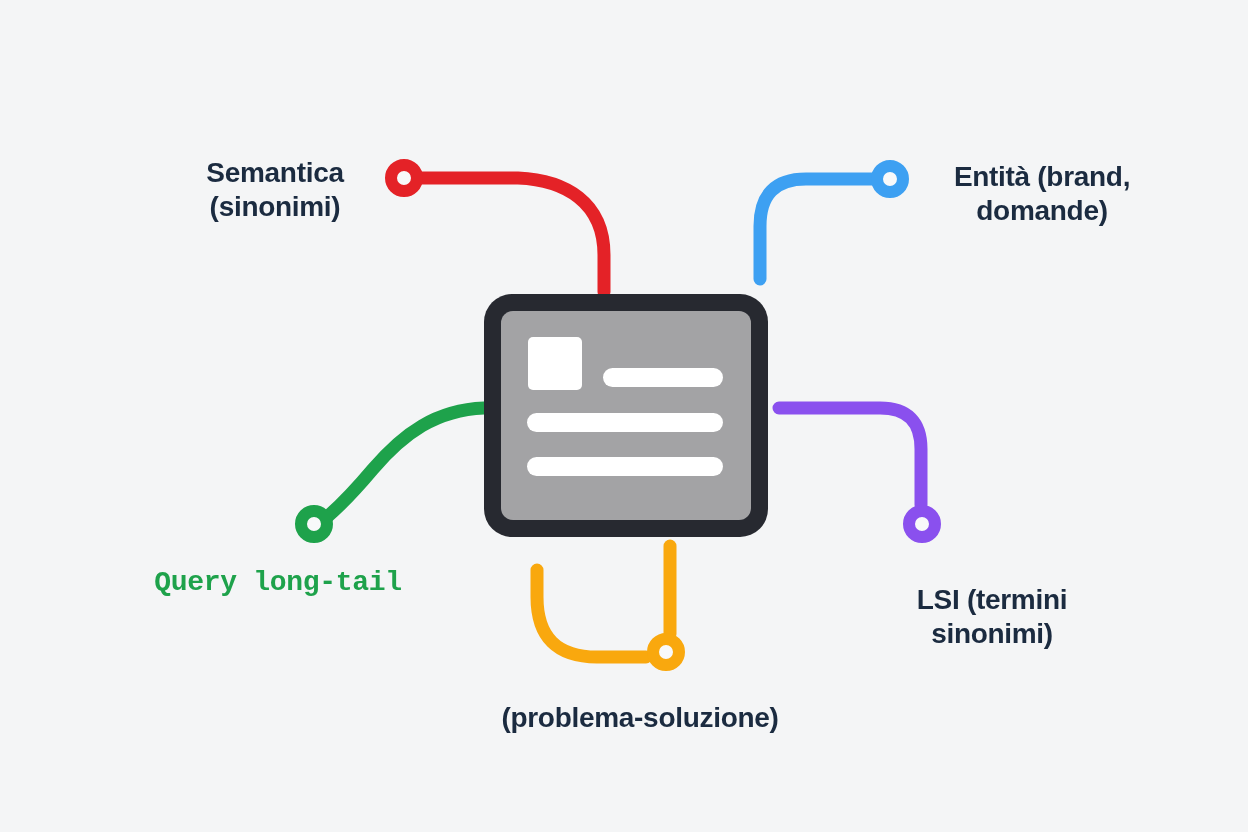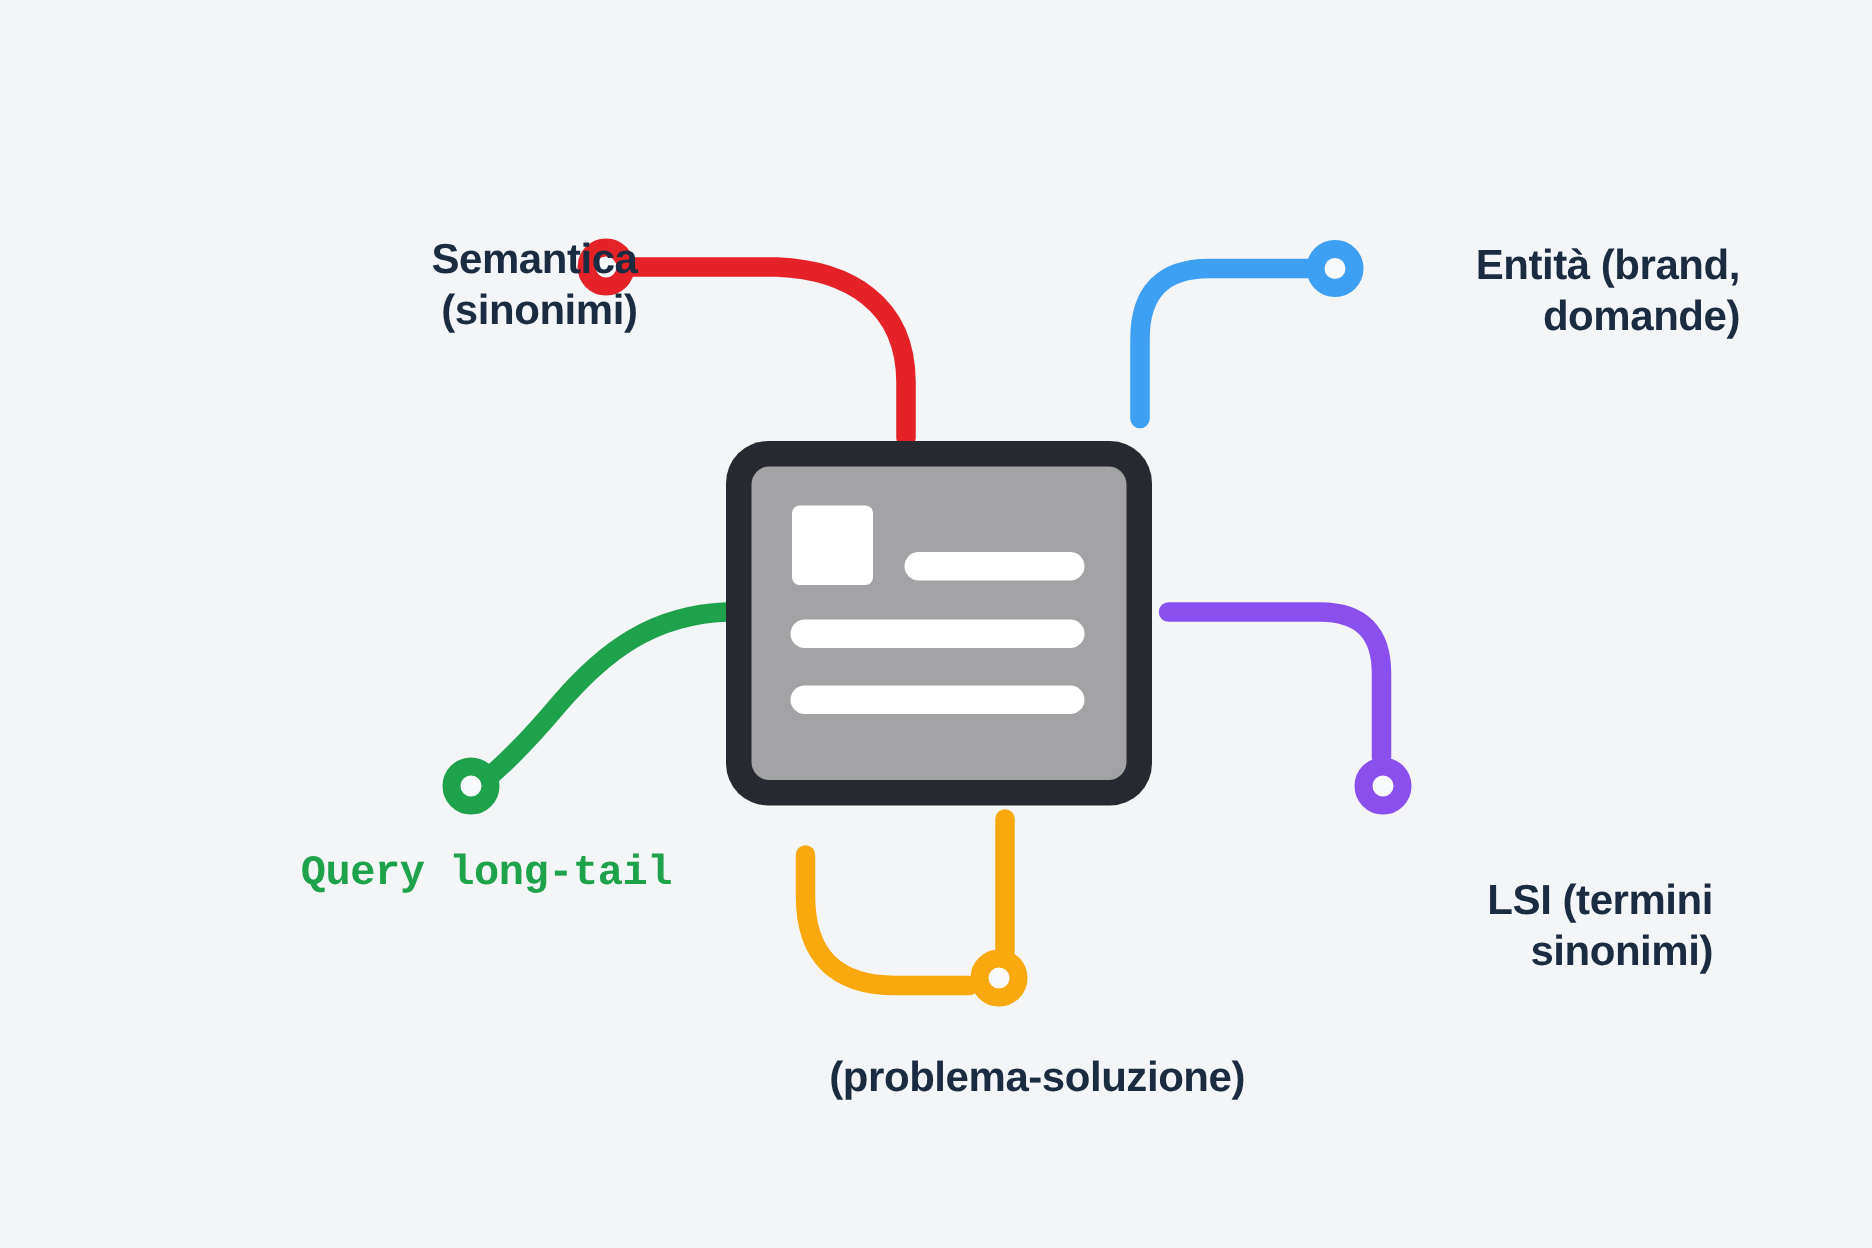--- a/index.html
+++ b/index.html
@@ -41,21 +41,21 @@
   .icon-content { fill: var(--icon_content); }
   .label {
     position: absolute;
     font-size: 28px;
     font-weight: 700;
     line-height: 34px;
     text-align: center;
     color: var(--navy, #1b2b40);
     letter-spacing: -0.3px;
   }
-  .label span { display: block; text-align: right; }
+  .label span { display: block; }
   .label .green-text { color: var(--green, #1ea24b); font-family: Liberation Mono, monospace; }
 </style>
 </head>
 <body>
 
 <div class="stage">
 
   <svg class="diagram-svg" viewBox="0 0 1248 832">
 
     <path class="connector stroke-red" d="M 416 178 H 518 C 565 180 604 202 604 255 V 292"></path>
@@ -79,21 +79,21 @@
       <rect class="icon-content" x="527" y="413" width="196" height="19" rx="9.5"></rect>
       <rect class="icon-content" x="527" y="457" width="196" height="19" rx="9.5"></rect>
     </g>
   </svg>
 
   <div class="label" style="left:125px; top:156px; width:300px;">
     <span>Semantica</span>
     <span>(sinonimi)</span>
   </div>
 
-  <div class="label" style="left:860px; top:160px; width:300px;">
+  <div class="label" style="left:892px; top:160px; width:300px;">
     <span>Entità (brand,</span>
     <span>domande)</span>
   </div>
 
   <div class="label" style="left:108px; top:566px; width:340px;">
     <span class="green-text">Query long-tail</span>
   </div>
 
   <div class="label" style="left:842px; top:583px; width:300px;">
     <span>LSI (termini</span>

